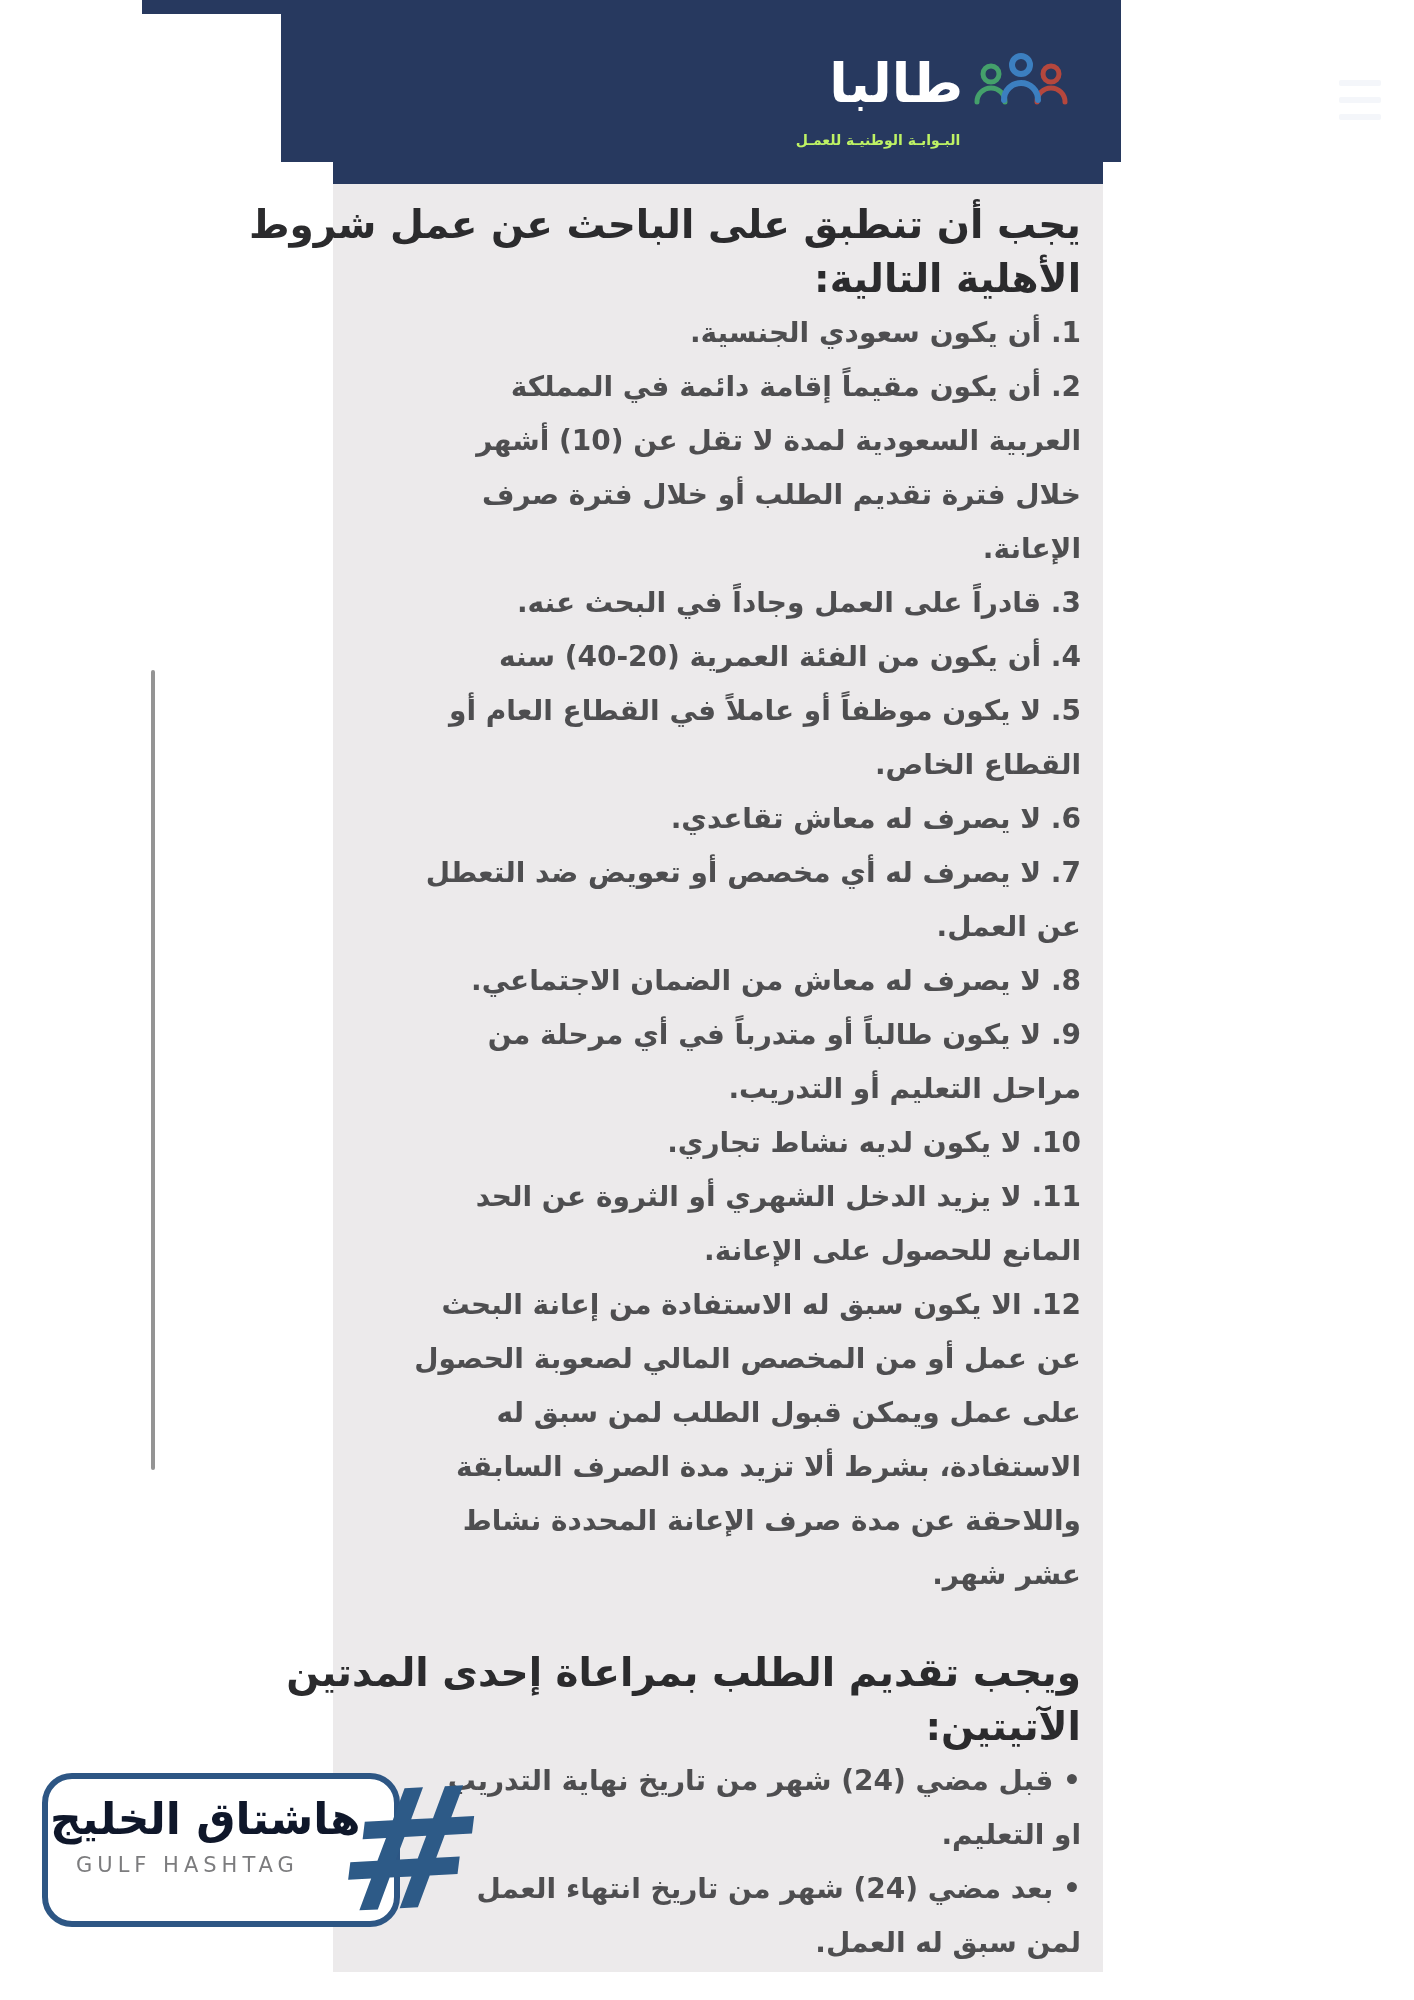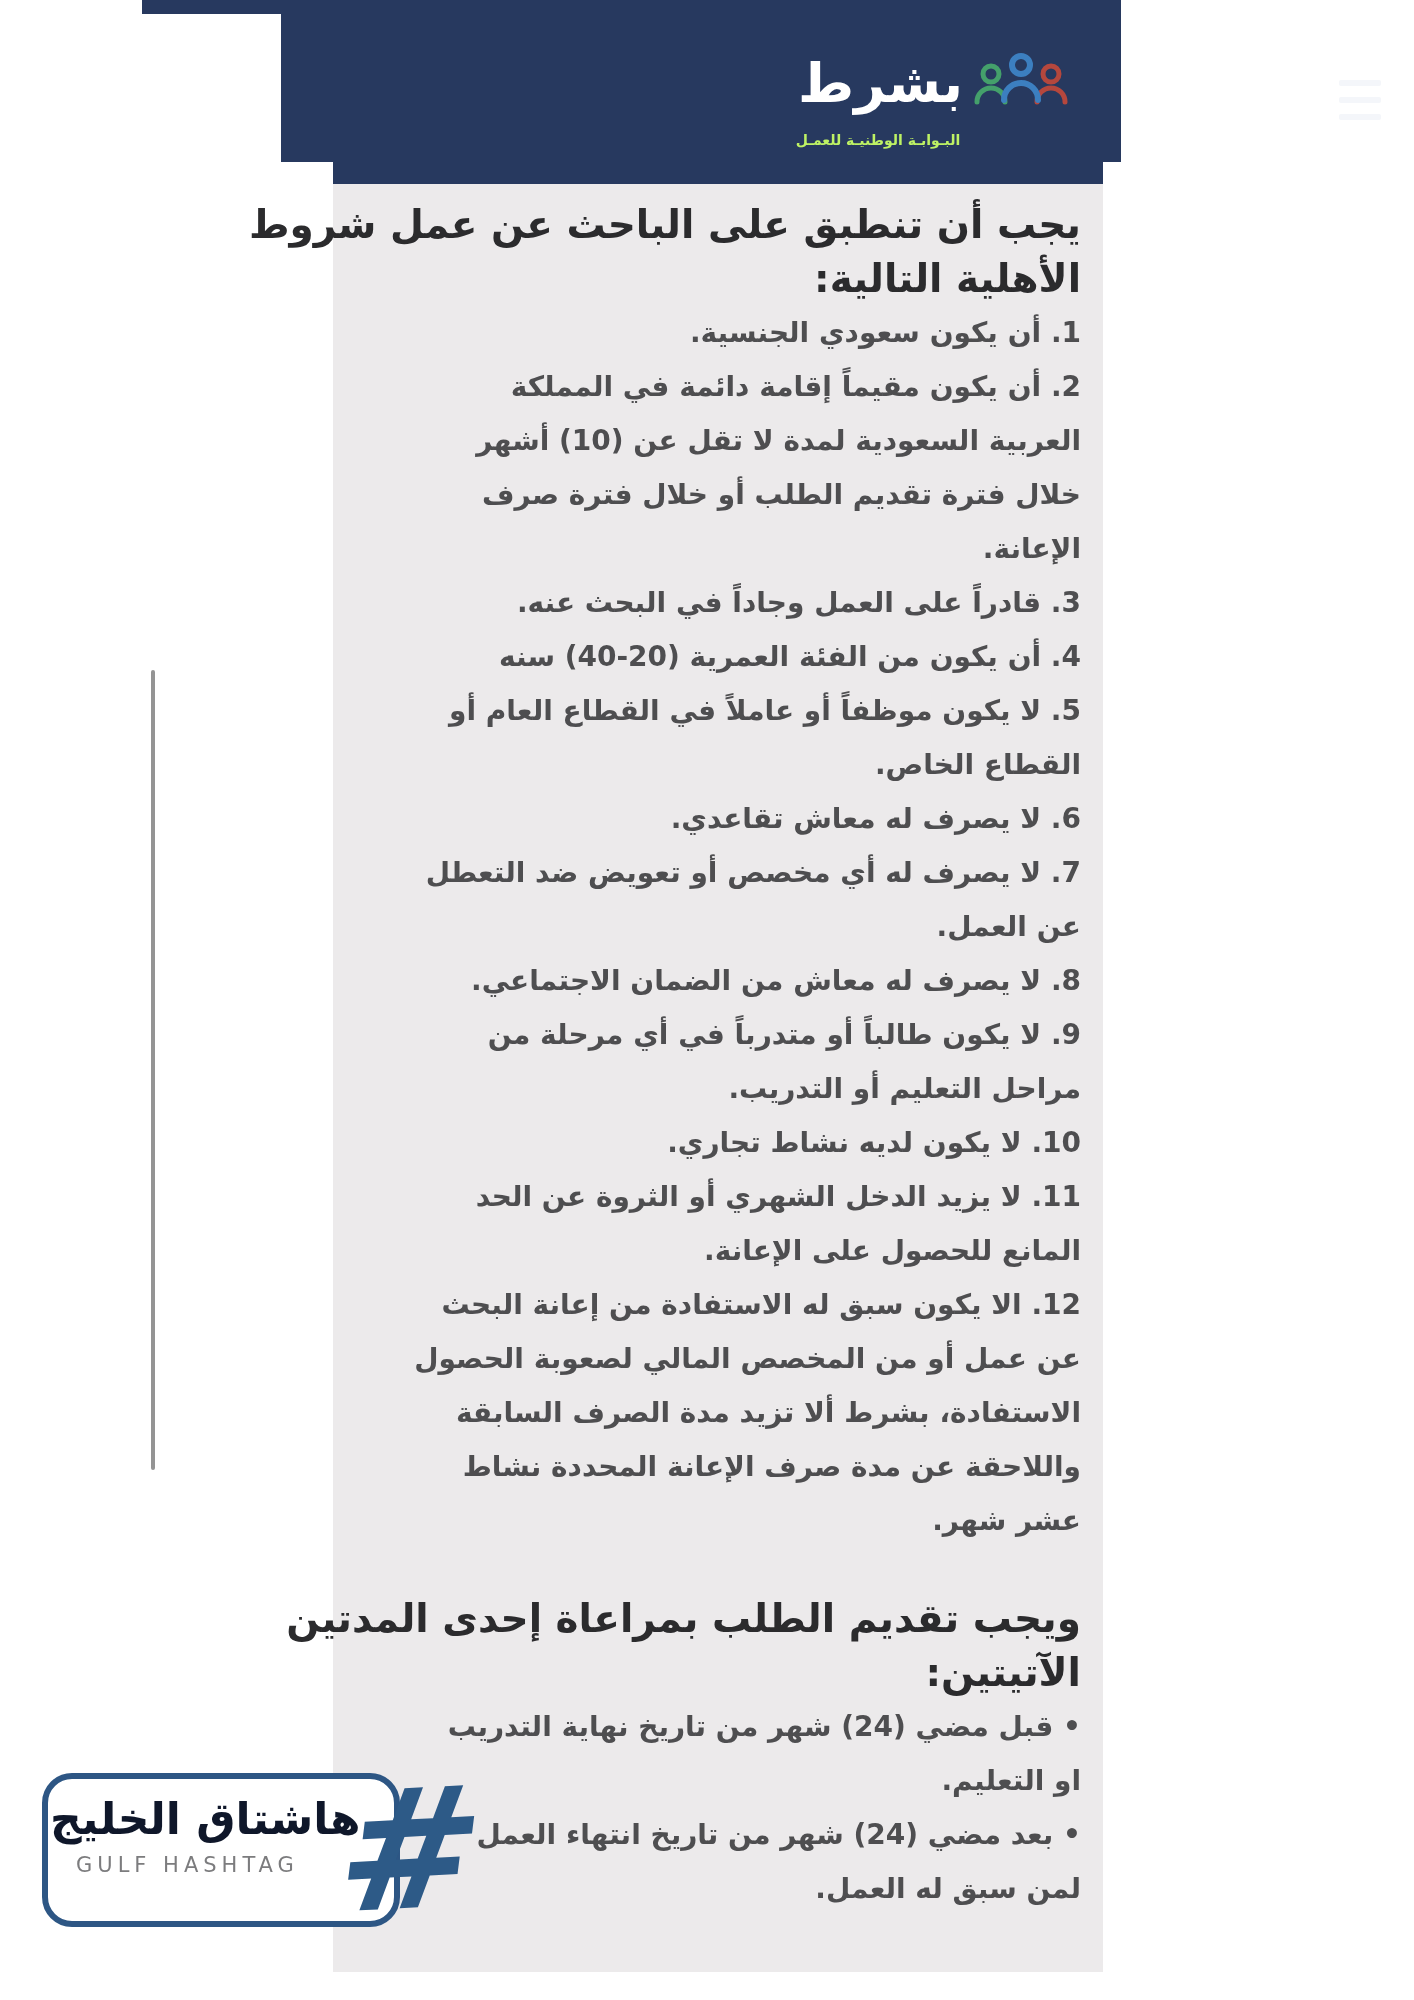--- a/index.html
+++ b/index.html
@@ -41,21 +41,21 @@
   .wm-hash{position:absolute;left:340px;top:1770px;width:150px;height:170px;font-size:168px;line-height:160px;font-weight:900;color:#2d5a87;transform:skewX(-10deg) rotate(-3deg);user-select:none;}
 </style>
 </head>
 <body>
 
 <div class="page">
 
   <div class="strip-top"></div>
   <div class="header">
     <div class="brand">
-      <div class="brand-word">بشرط</div>
+      <div class="brand-word">طالبا</div>
       <div class="brand-sub">البـوابـة الوطنيـة للعمـل</div>
       <svg class="brand-icon" viewBox="0 0 104 64">
         <g fill="none" stroke-linecap="round">
           <g stroke="#44a06b" stroke-width="5">
             <circle cx="22" cy="24" r="8"></circle>
             <path d="M8,52 a14,14 0 0 1 28,0"></path>
           </g>
           <g stroke="#b5473d" stroke-width="5">
             <circle cx="82" cy="24" r="8"></circle>
             <path d="M68,52 a14,14 0 0 1 28,0"></path>
@@ -92,20 +92,21 @@
         <div class="line">7. لا يصرف له أي مخصص أو تعويض ضد التعطل</div>
         <div class="line">عن العمل.</div>
         <div class="line">8. لا يصرف له معاش من الضمان الاجتماعي.</div>
         <div class="line">9. لا يكون طالباً أو متدرباً في أي مرحلة من</div>
         <div class="line">مراحل التعليم أو التدريب.</div>
         <div class="line">10. لا يكون لديه نشاط تجاري.</div>
         <div class="line">11. لا يزيد الدخل الشهري أو الثروة عن الحد</div>
         <div class="line">المانع للحصول على الإعانة.</div>
         <div class="line">12. الا يكون سبق له الاستفادة من إعانة البحث</div>
         <div class="line">عن عمل أو من المخصص المالي لصعوبة الحصول</div>
+        <div class="line">على عمل ويمكن قبول الطلب لمن سبق له</div>
         <div class="line">الاستفادة، بشرط ألا تزيد مدة الصرف السابقة</div>
         <div class="line">واللاحقة عن مدة صرف الإعانة المحددة نشاط</div>
         <div class="line">عشر شهر.</div>
         <div class="line spacer"></div>
         <div class="line bold">ويجب تقديم الطلب بمراعاة إحدى المدتين</div>
         <div class="line bold">الآتيتين:</div>
         <div class="line">• قبل مضي (24) شهر من تاريخ نهاية التدريب</div>
         <div class="line">او التعليم.</div>
         <div class="line">• بعد مضي (24) شهر من تاريخ انتهاء العمل</div>
         <div class="line">لمن سبق له العمل.</div>

